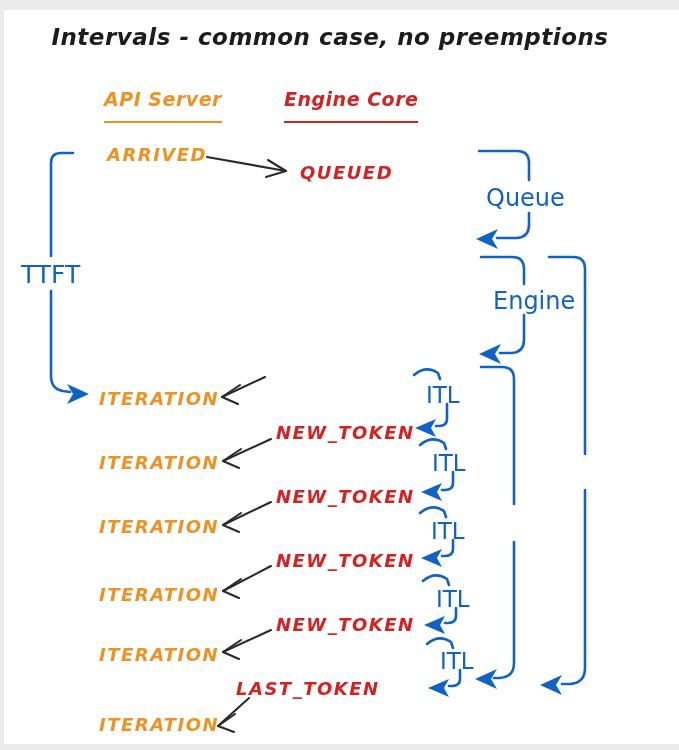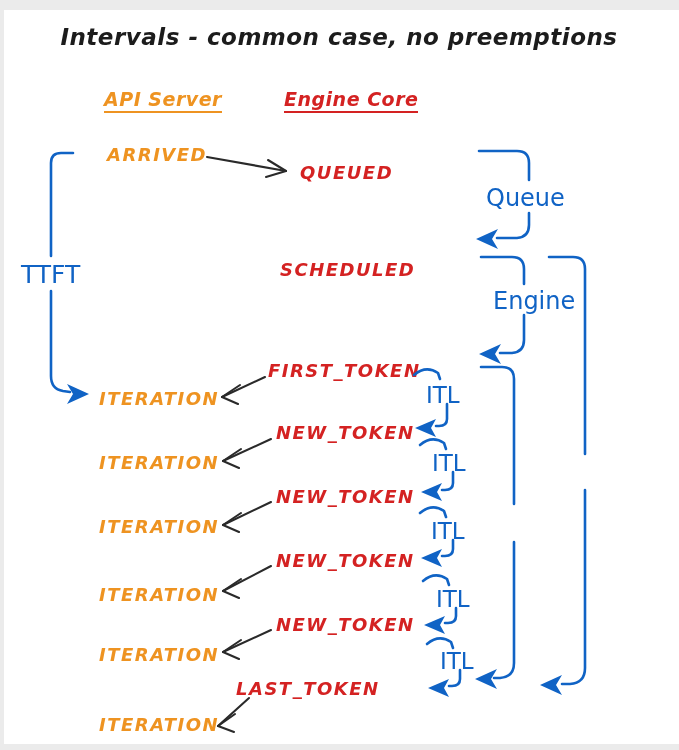--- a/index.html
+++ b/index.html
@@ -8,25 +8,25 @@
     width:679px;height:750px;
     background:#ffffff;
     overflow:hidden;
     font-family:"DejaVu Sans",sans-serif;
   }
   .edge{position:absolute;background:#ebebeb;}
   .lbl{position:absolute;white-space:nowrap;}
   .title{
     font-size:23px;font-weight:bold;font-style:italic;
     color:#1c1c1c;letter-spacing:0.5px;
-    left:9px;top:24px;width:660px;text-align:center;
+    left:0;top:24px;width:660px;text-align:center;
   }
   .colhead{
     font-size:19px;font-style:italic;font-weight:600;
-    border-bottom:2px solid currentColor;padding-bottom:1px;
+    border-bottom:2px solid currentColor;padding-bottom:11px;
     letter-spacing:0.5px;
   }
   .event{
     font-size:18px;font-style:italic;font-weight:600;
     letter-spacing:1.5px;
   }
   .api{color:var(--api-orange,#EE9321);}
   .eng{color:var(--engine-red,#D42222);}
   .blue{color:var(--interval-blue,#1063C5);}
   .ivl{font-size:24px;}
@@ -53,22 +53,20 @@
 
   <div class="lbl event api" style="left:107px;top:144px;">ARRIVED</div>
   <div class="lbl event api" style="left:99px;top:388px;">ITERATION</div>
   <div class="lbl event api" style="left:99px;top:452px;">ITERATION</div>
   <div class="lbl event api" style="left:99px;top:516px;">ITERATION</div>
   <div class="lbl event api" style="left:99px;top:584px;">ITERATION</div>
   <div class="lbl event api" style="left:99px;top:644px;">ITERATION</div>
   <div class="lbl event api" style="left:99px;top:714px;">ITERATION</div>
 
   <div class="lbl event eng" style="left:300px;top:162px;">QUEUED</div>
-  <div class="lbl event eng" style="left:280px;top:259px;">SCHEDULED</div>
-  <div class="lbl event eng" style="left:268px;top:360px;">FIRST_TOKEN</div>
   <div class="lbl event eng" style="left:276px;top:422px;">NEW_TOKEN</div>
   <div class="lbl event eng" style="left:276px;top:486px;">NEW_TOKEN</div>
   <div class="lbl event eng" style="left:276px;top:550px;">NEW_TOKEN</div>
   <div class="lbl event eng" style="left:276px;top:614px;">NEW_TOKEN</div>
   <div class="lbl event eng" style="left:236px;top:678px;">LAST_TOKEN</div>
 
   <div class="lbl blue ivl-ttft" style="left:21px;top:260px;">TTFT</div>
   <div class="lbl blue ivl" style="left:486px;top:184px;">Queue</div>
   <div class="lbl blue ivl" style="left:493px;top:287px;">Engine</div>
   <div class="lbl blue ivl-small" style="left:426px;top:382px;">ITL</div>

